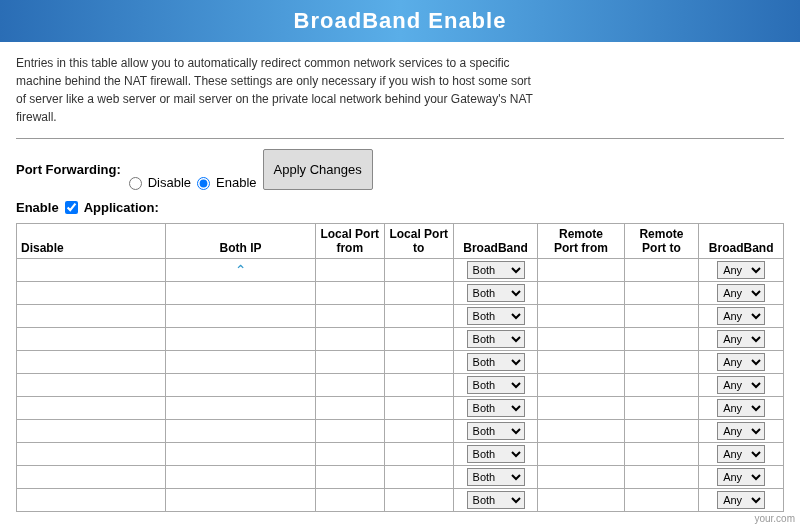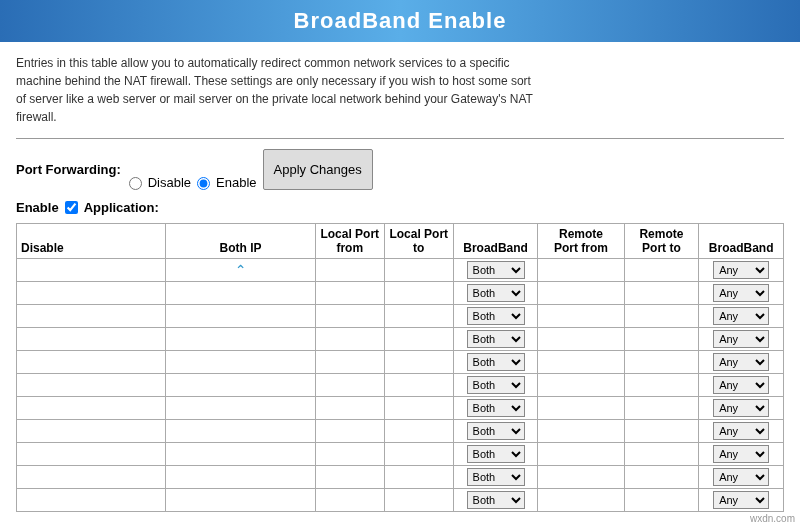--- a/index.html
+++ b/index.html
@@ -146,21 +146,21 @@
     }
 
     .protocol-select, .interface-select {
       font-size: 11px;
       border: 1px solid #888;
       padding: 1px;
       width: 58px;
     }
 
     .interface-select {
-      width: 56px;
+      width: 48px;
     }
 
     .watermark {
       position: fixed;
       bottom: 5px;
       right: 5px;
       font-size: 10px;
       color: #999;
     }
 
@@ -321,13 +321,13 @@
           <td class="protocol-cell"><select class="protocol-select"><option>Both</option><option>TCP</option><option>UDP</option></select></td>
           <td class="remote-from-cell"><input type="text" style="width: 98%; border: none; font-size: 11px; text-align: center;"></td>
           <td class="remote-to-cell"><input type="text" style="width: 98%; border: none; font-size: 11px; text-align: center;"></td>
           <td class="interface-cell"><select class="interface-select"><option>Any</option><option>WAN</option><option>LAN</option></select></td>
         </tr>
       </tbody>
   </table>
 
 </div>
 
-<div class="watermark">wxdn.com</div>
+<div class="watermark">your.com</div>
 
 </body></html>

